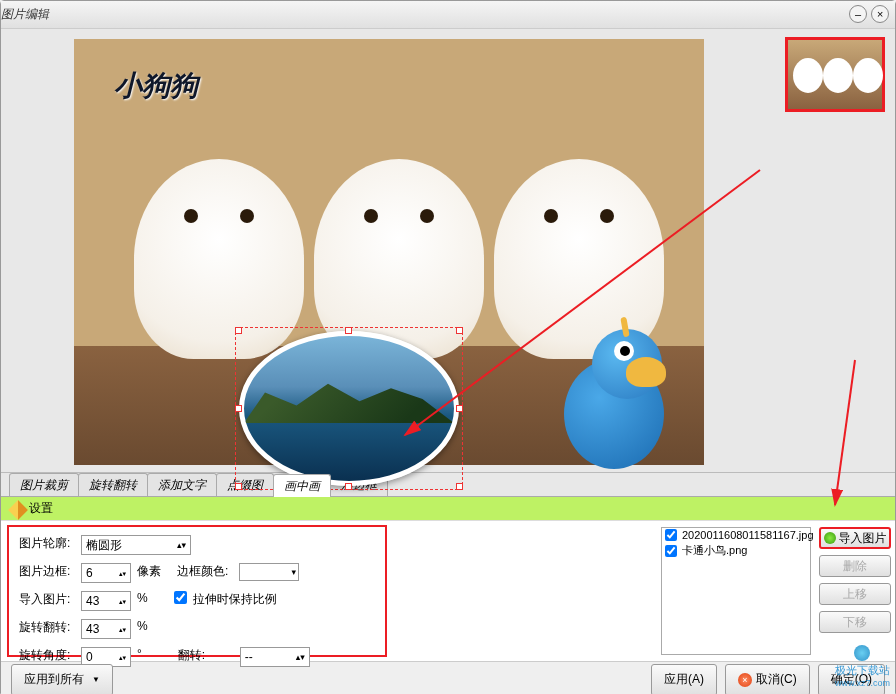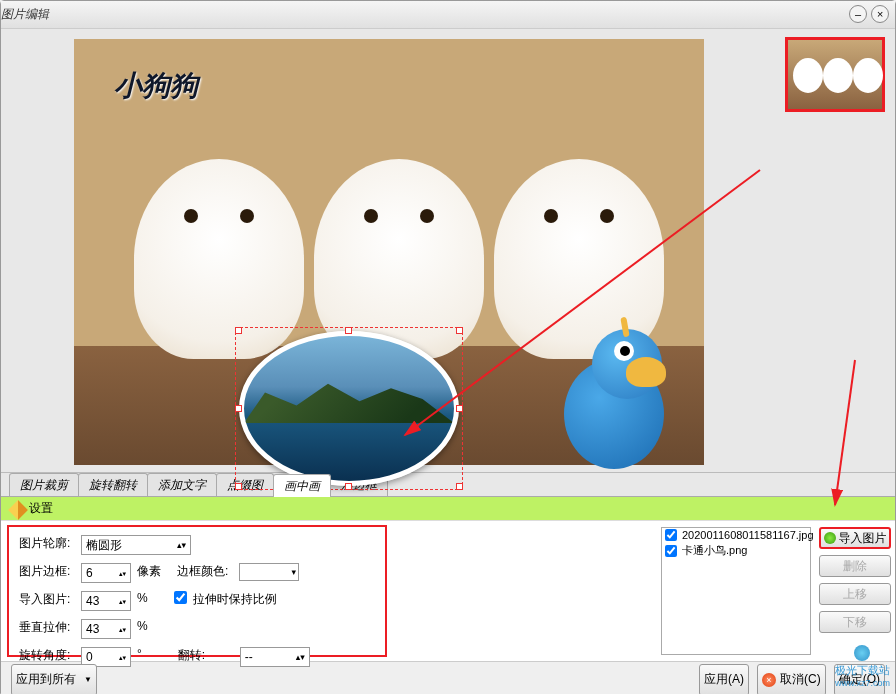--- a/index.html
+++ b/index.html
@@ -70,21 +70,21 @@
 .file-item { display: flex; align-items: center; gap: 5px; padding: 1px 3px; }
 .file-item input { width: 12px; height: 12px; }
 
 .side-btns { width: 80px; padding: 6px 4px; display: flex; flex-direction: column; gap: 6px; }
 .sbtn { height: 22px; border: 1px solid #999; background: linear-gradient(#fafafa, #e0e0e0); border-radius: 3px; font-size: 12px; cursor: pointer; display: flex; align-items: center; justify-content: center; gap: 3px; }
 .sbtn.disabled { color: #aaa; cursor: default; }
 .imp-icon { width: 12px; height: 12px; border-radius: 50%; background: radial-gradient(#8aea40, #3a9a10); }
 .sbtn.import { border: 2px solid #ec1d24; text-align: center; }
 
 .footer { display: flex; align-items: center; padding: 6px 10px; border-top: 1px solid #ccc; background: #efefef; height: 36px; }
-.fbtn { height: 32px; padding: 0 4px; border: 1px solid #999; background: linear-gradient(#fafafa, #e0e0e0); border-radius: 3px; font-size: 12px; cursor: pointer; display: flex; align-items: center; gap: 4px; }
+.fbtn { height: 32px; padding: 0 12px; border: 1px solid #999; background: linear-gradient(#fafafa, #e0e0e0); border-radius: 3px; font-size: 12px; cursor: pointer; display: flex; align-items: center; gap: 4px; }
 .fbtn .drop { font-size: 8px; margin-left: 4px; }
 .f-spacer { flex: 1; }
 .cancel-icon { width: 14px; height: 14px; border-radius: 50%; background: radial-gradient(#ff8a60, #e04010); display: flex; align-items: center; justify-content: center; color: #fff; font-size: 9px; }
 
 .arrow-svg { position: absolute; pointer-events: none; }
 .watermark { position: absolute; right: 6px; bottom: 6px; font-size: 11px; color: #1a8acf; display: flex; align-items: center; gap: 2px; opacity: 0.85; flex-direction: column; }
 .wm-icon { width: 16px; height: 16px; border-radius: 50%; background: radial-gradient(#50c8f0, #1080c0); }
 </style>
 </head>
 <body>
@@ -176,21 +176,21 @@
         <label>导入图片:</label>
         <div class="spin">
             <span>43</span>
             <span class="spin-btns">▴▾</span>
           </div>
         <span>%</span>
         <input type="checkbox" class="chk" checked="" style="margin-left: 20px;">
         <span>拉伸时保持比例</span>
       </div>
       <div class="srow">
-        <label>垂直拉伸:</label>
+        <label>旋转翻转:</label>
         <div class="spin">
             <span>43</span>
             <span class="spin-btns">▴▾</span>
           </div>
         <span>%</span>
       </div>
       <div class="srow">
         <label>旋转角度:</label>
         <div class="spin">
             <span>0</span>

